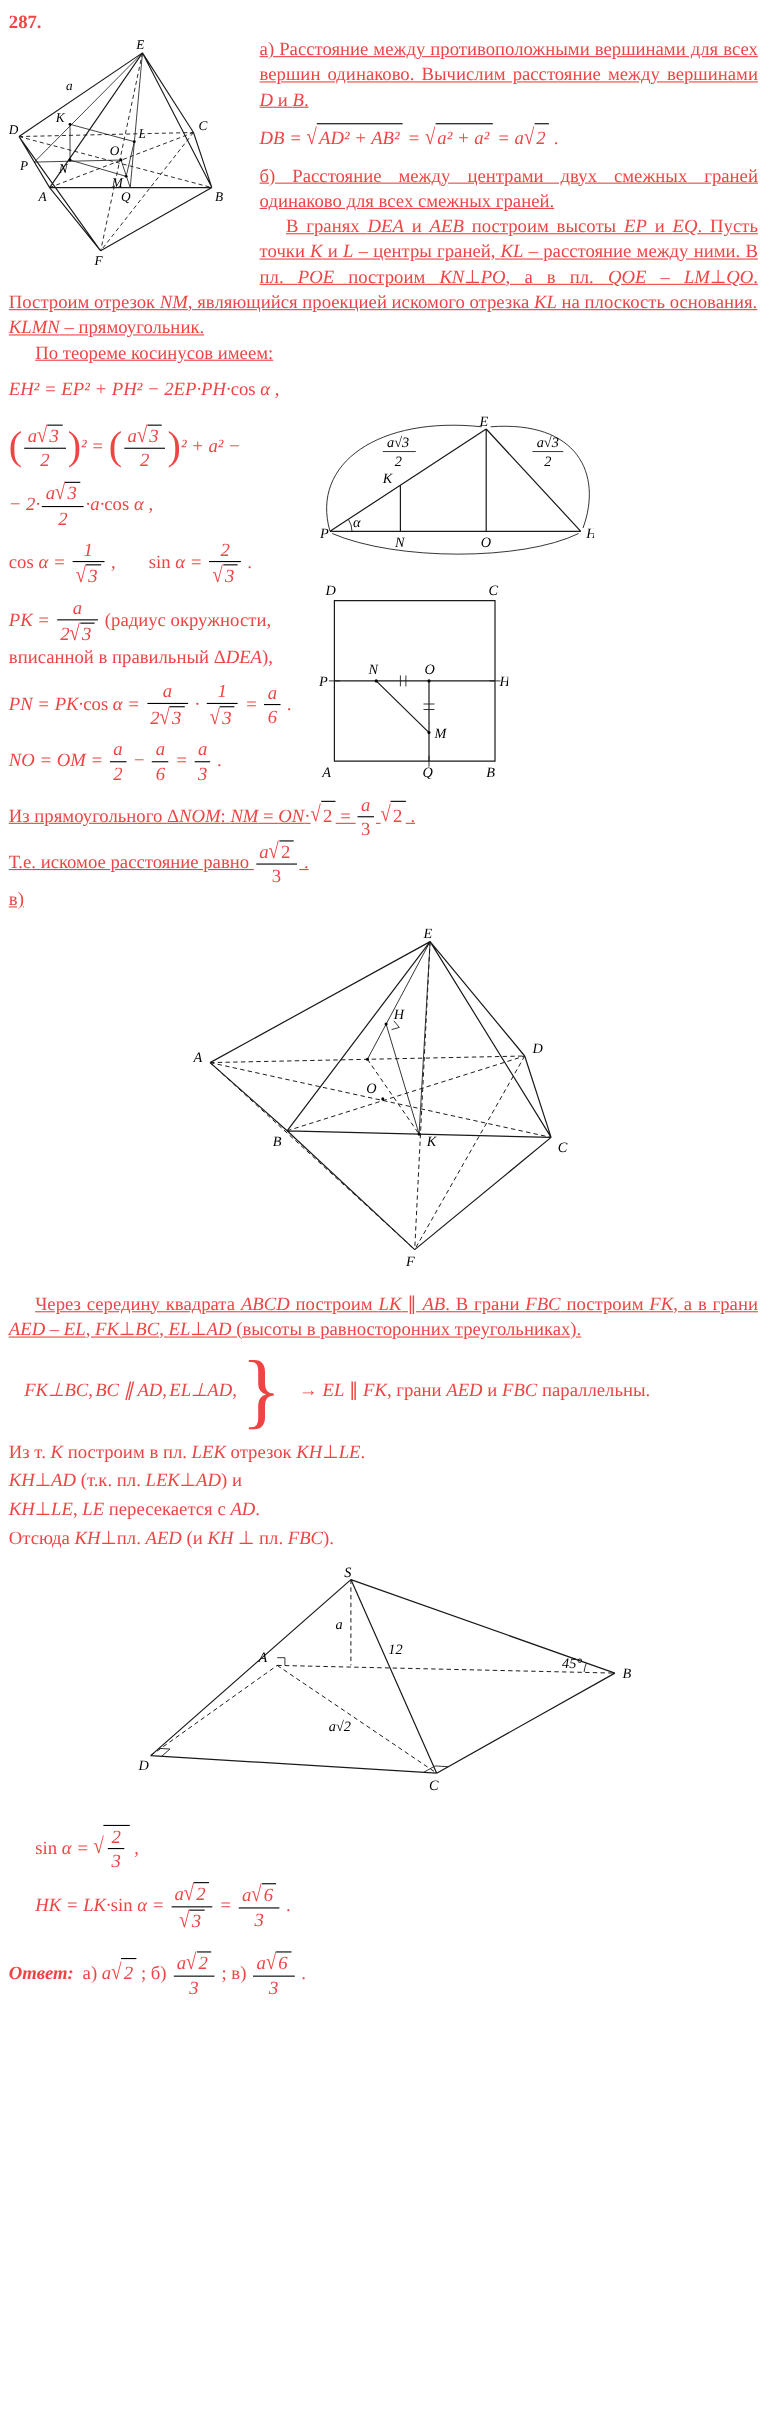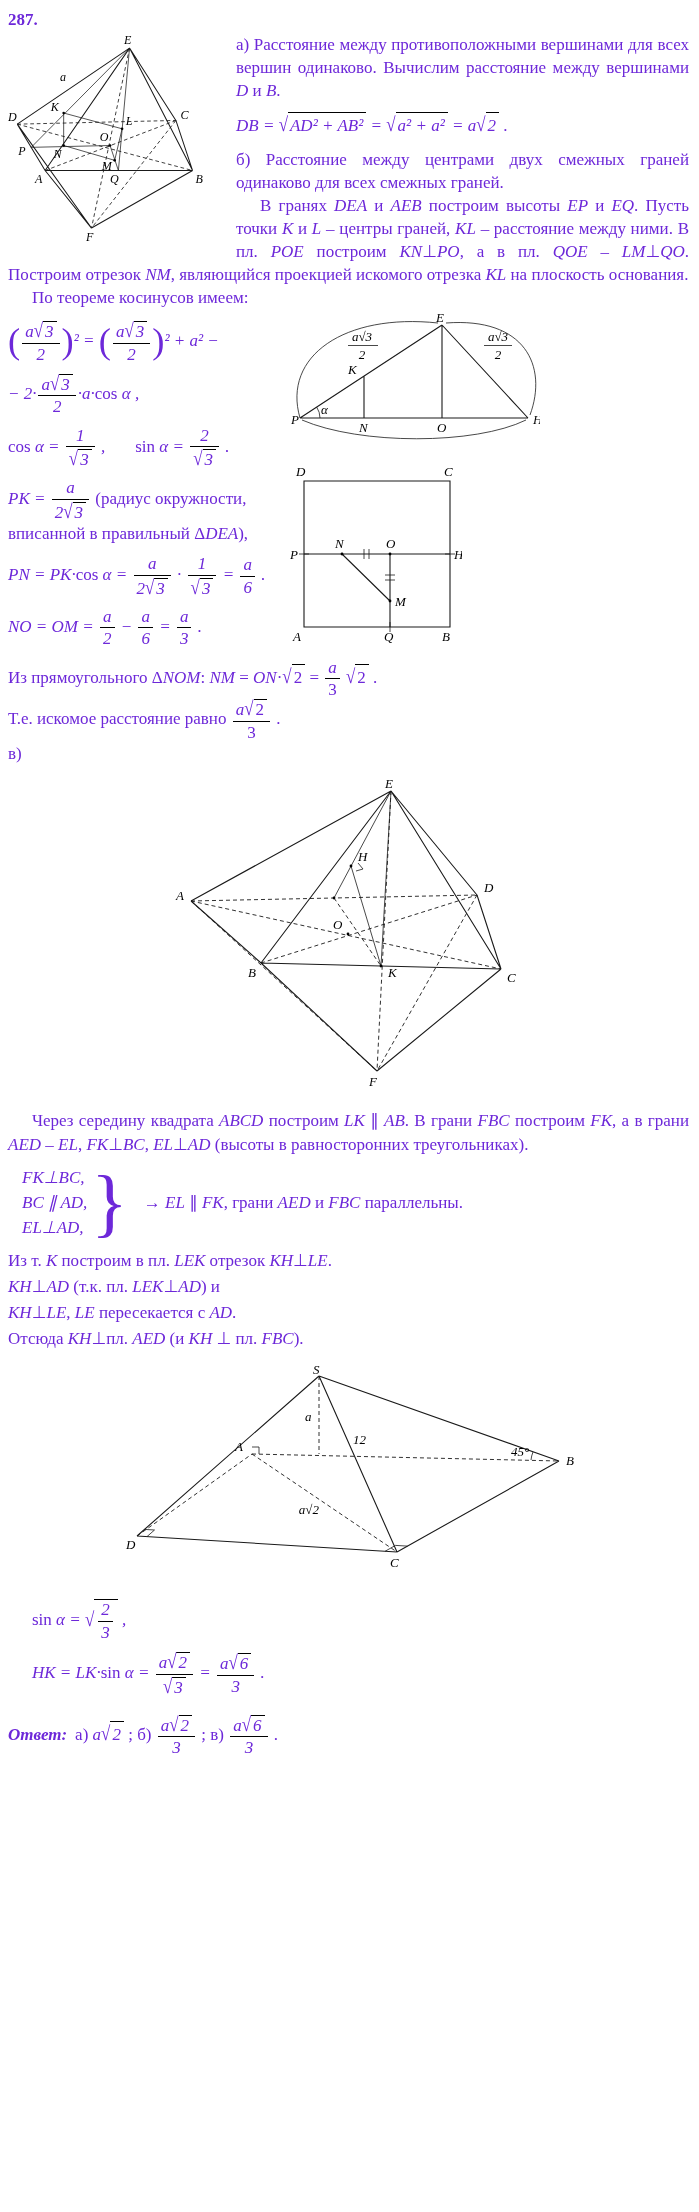--- a/index.html
+++ b/index.html
@@ -1,21 +1,21 @@
 <!DOCTYPE html>
 <html><head>
 <meta charset="utf-8">
 <style>
   html,body{margin:0;padding:0;background:#ffffff;}
   .page{
-    width:699px;min-height:2212px;margin:0 auto;background:#fff;color:#6d28d9;
+    width:699px;min-height:2212px;margin:0 auto;background:#fff;color:#ef4444;
     font-family:"Liberation Serif",serif;font-size:17px;line-height:1.36;
     padding:6px 10px 12px 8px;box-sizing:border-box;overflow:hidden;
   }
-  p{margin:0 0;text-align:justify;}
+  p{margin:0 0;text-align:justify;text-decoration:underline;}
   .indent{text-indent:24px;}
   .pnum{font-weight:bold;font-size:17px;margin:2px 0 2px 0;}
   .math{font-style:italic;}
   .rt{font-style:normal;}
   .up{font-style:normal;}
   .it{font-style:italic;}
   .fline{display:block;margin:10px 0;font-style:italic;}
   .fr{display:inline-block;vertical-align:middle;text-align:center;padding:0 2px;}
   .fn{display:block;border-bottom:1px solid #000;padding:0 3px 1px;line-height:1.08;}
   .fd{display:block;padding:2px 3px 0;line-height:1.08;}
@@ -24,21 +24,21 @@
   .sqb{display:inline-block;border-top:1.2px solid #000;padding:1px 3px 0 2px;}
   .bpw{white-space:nowrap;}
   .bp{font-style:normal;font-size:215%;vertical-align:middle;line-height:0;position:relative;top:-2px;}
   .d1wrap{float:left;width:218px;margin:0 10px 4px 0;}
   .clear{clear:both;}
   .cols{display:flex;margin-top:2px;}
   .col-l{flex:0 0 268px;}
   .col-r{flex:1;display:flex;flex-direction:column;align-items:flex-start;padding-left:14px;}
   .center{text-align:center;margin:14px 0;}
   .sysblock{display:flex;align-items:center;margin:10px 0 10px 14px;}
-  .syslines{display:flex;flex-direction:column;gap:2px;}
+  .syslines{display:flex;flex-direction:row;gap:2px;}
   .sysline{font-style:italic;}
   .brace{font-family:"Liberation Serif",serif;font-size:76px;font-weight:200;line-height:0.9;margin:0 6px 0 4px;}
   .sysarrow{margin-left:10px;}
   .tline{margin:3px 0;}
   .findent{margin-left:24px;}
   .ansline{margin-top:18px;}
   .anslabel{font-weight:bold;font-style:italic;margin-right:8px;}
   .gap{display:inline-block;width:30px;}
   svg{display:block;}
   svg .e{stroke:#1a1a1a;stroke-width:1.1;fill:none;}
@@ -90,22 +90,24 @@
     </svg>
   </div>
 
   <p class="rt">а) Расстояние между противоположными вершинами для всех вершин одинаково. Вычислим расстояние между вершинами <span class="it">D</span> и <span class="it">B</span>.</p>
   <div class="fline">DB = <span class="sq"><span class="sqs">√</span><span class="sqb">AD² + AB²</span></span> = <span class="sq"><span class="sqs">√</span><span class="sqb">a² + a²</span></span> = a<span class="sq"><span class="sqs">√</span><span class="sqb">2</span></span> <span class="up">.</span></div>
   <p class="rt">б) Расстояние между центрами двух смежных граней одинаково для всех смежных граней.</p>
   <p class="rt indent">В гранях <span class="it">DEA</span> и <span class="it">AEB</span> построим высоты <span class="it">EP</span> и <span class="it">EQ</span>. Пусть точки <span class="it">K</span> и <span class="it">L</span> – центры граней, <span class="it">KL</span> – расстояние между ними. В пл. <span class="it">POE</span> построим <span class="it">KN</span>⊥<span class="it">PO</span>, а в пл. <span class="it">QOE</span> – <span class="it">LM</span>⊥<span class="it">QO</span>. Построим отрезок <span class="it">NM</span>, являющийся проекцией искомого отрезка <span class="it">KL</span> на плоскость основания.</p>
 
   <div class="clear"></div>
 
+  <p class="rt"><span class="it">KLMN</span> – прямоугольник.</p>
   <p class="rt indent">По теореме косинусов имеем:</p>
 
+  <div class="fline">EH² = EP² + PH² − 2EP·PH·<span class="up">cos </span>α ,</div>
 
   <div class="cols">
     <div class="col-l">
       <div class="fline"><span class="bpw"><span class="bp">(</span><span class="fr"><span class="fn">a<span class="sq"><span class="sqs">√</span><span class="sqb">3</span></span></span><span class="fd">2</span></span><span class="bp">)</span></span>² = <span class="bpw"><span class="bp">(</span><span class="fr"><span class="fn">a<span class="sq"><span class="sqs">√</span><span class="sqb">3</span></span></span><span class="fd">2</span></span><span class="bp">)</span></span>² + a² −</div>
       <div class="fline">− 2·<span class="fr"><span class="fn">a<span class="sq"><span class="sqs">√</span><span class="sqb">3</span></span></span><span class="fd">2</span></span>·a·<span class="up">cos </span>α ,</div>
       <div class="fline">
         <span><span class="up">cos </span>α = <span class="fr"><span class="fn">1</span><span class="fd"><span class="sq"><span class="sqs">√</span><span class="sqb">3</span></span></span></span> ,</span><span class="gap"></span><span><span class="up">sin </span>α = <span class="fr"><span class="fn">2</span><span class="fd"><span class="sq"><span class="sqs">√</span><span class="sqb">3</span></span></span></span> .</span>
       </div>
       <div class="fline">PK = <span class="fr"><span class="fn">a</span><span class="fd">2<span class="sq"><span class="sqs">√</span><span class="sqb">3</span></span></span></span><span class="up"> (радиус окружности, вписанной в правильный Δ</span>DEA<span class="up">),</span></div>
       <div class="fline">PN = PK·<span class="up">cos </span>α = <span class="fr"><span class="fn">a</span><span class="fd">2<span class="sq"><span class="sqs">√</span><span class="sqb">3</span></span></span></span> · <span class="fr"><span class="fn">1</span><span class="fd"><span class="sq"><span class="sqs">√</span><span class="sqb">3</span></span></span></span> = <span class="fr"><span class="fn">a</span><span class="fd">6</span></span> .</div>

